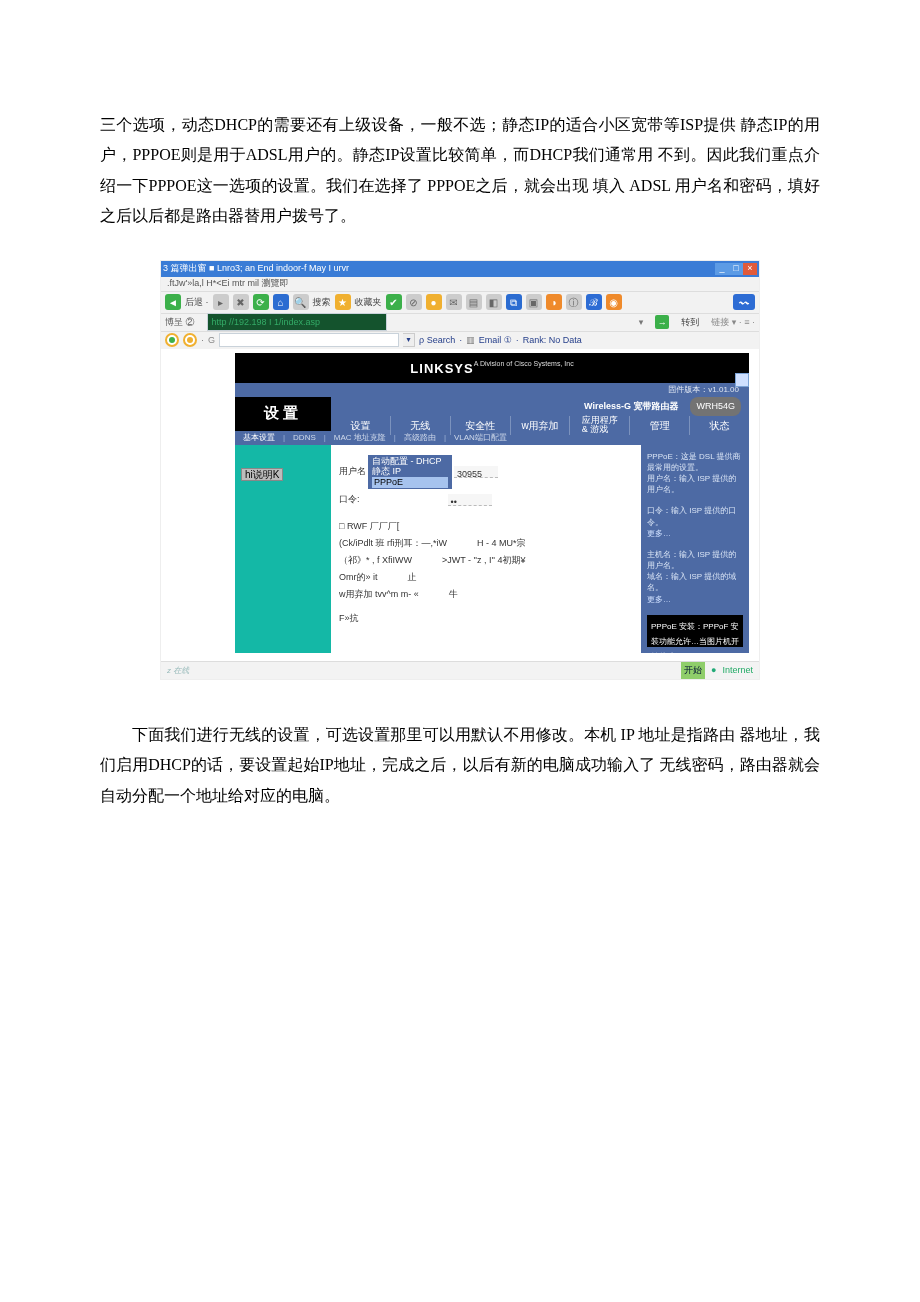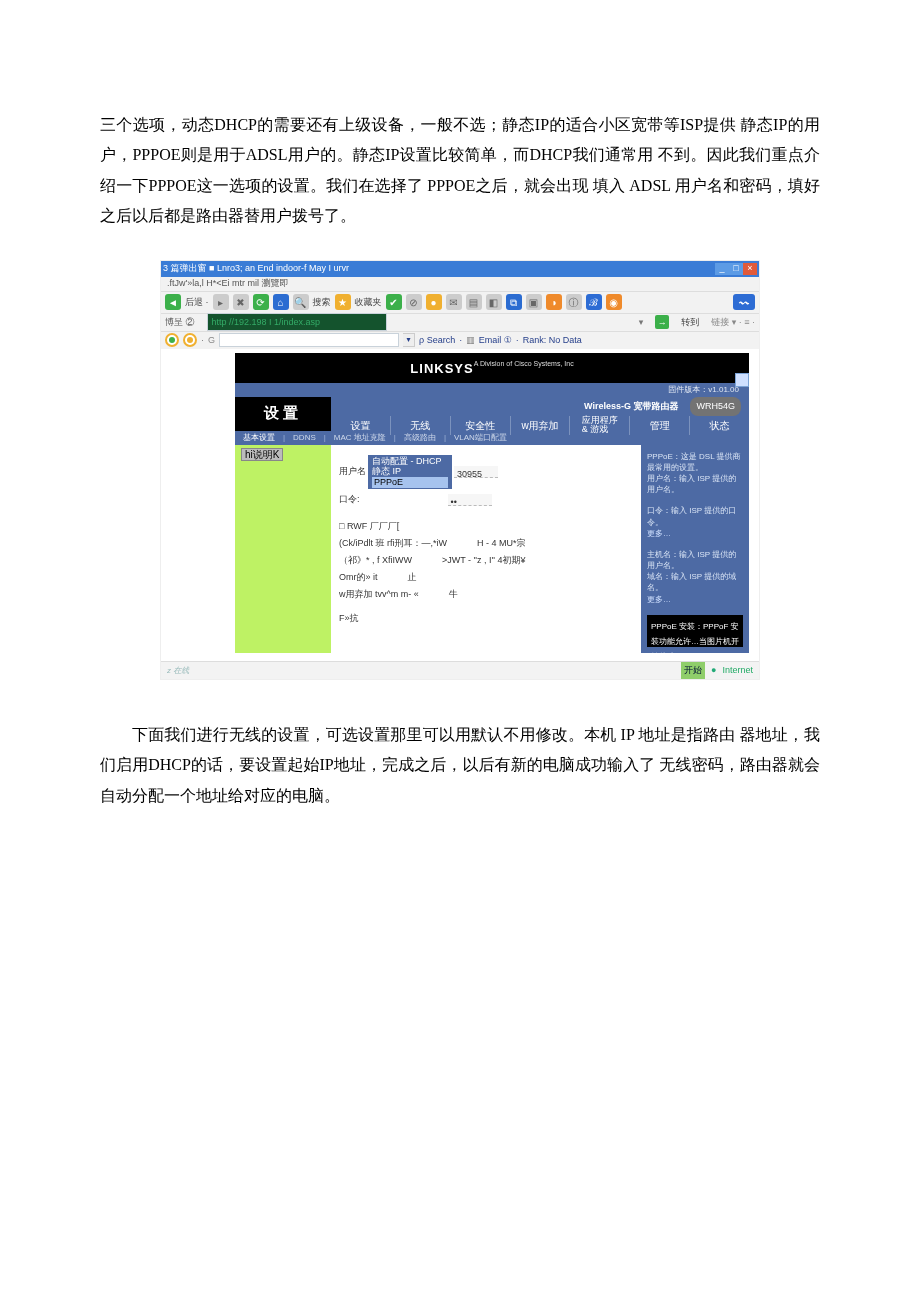--- a/index.html
+++ b/index.html
@@ -125,21 +125,21 @@
   .subnav{
     height:14px;background:#4d6aa4;color:#9fb3d6;font-size:8px;display:flex;align-items:center;gap:8px;padding-left:8px;
   }
   .subnav .sn{color:#cfd9ea;}
   .subnav .sn.sel{color:#fff;}
 
   .content{
     display:flex;gap:0;min-height:190px;
   }
   .c-left{
-    width:96px;background:#bef264;padding-left:6px;
+    width:96px;background:#14b8a6;padding-top:20px;padding-left:6px;
   }
   .c-left .sect{color:#000;font-size:10px;background:#bcbcbc;border:1px solid #888;padding:0 3px;width:max-content;}
   .c-mid{
     flex:1;background:#fff;padding:10px 8px;color:#333;font-size:9px;
   }
   .c-right{
     width:108px;background:#4d6aa4;color:#fff;font-size:8px;padding:6px;display:flex;flex-direction:column;gap:10px;
   }
 
   .fld{display:flex;align-items:center;gap:2px;margin-bottom:2px;}

